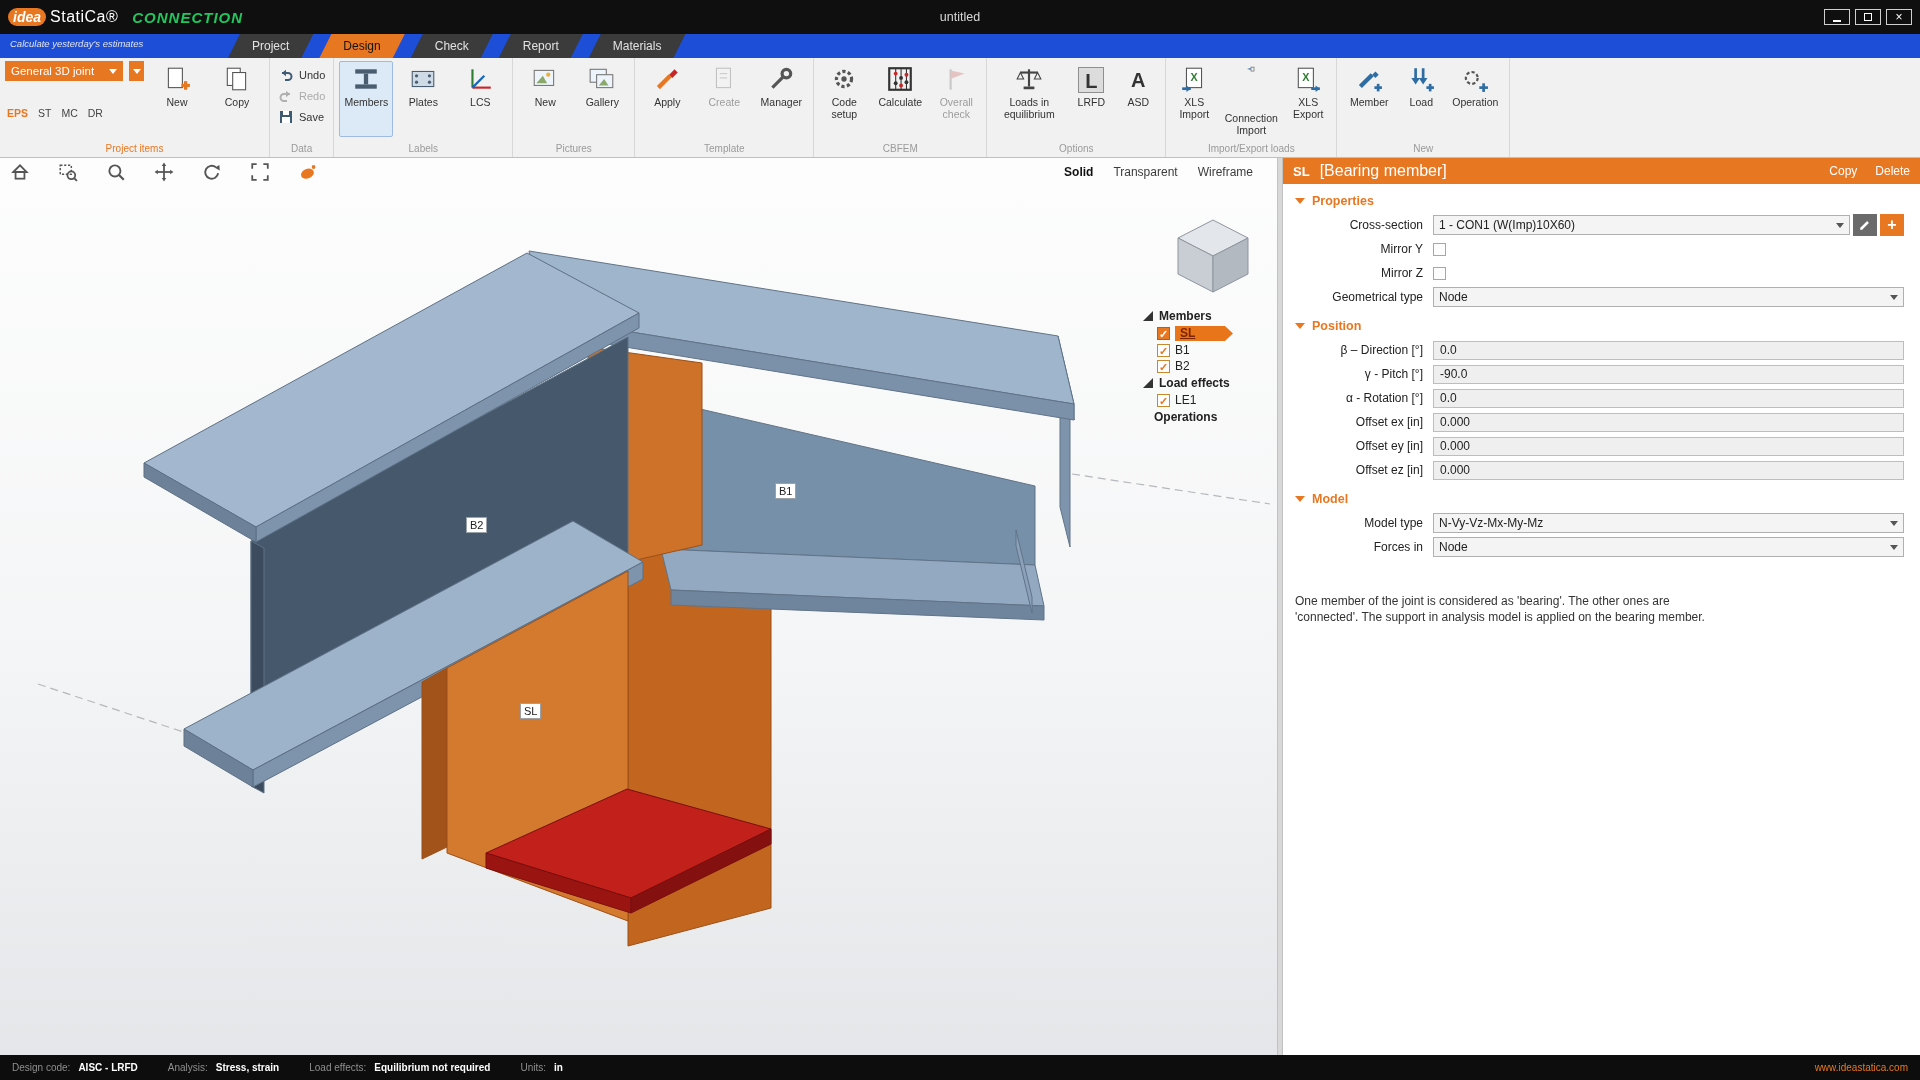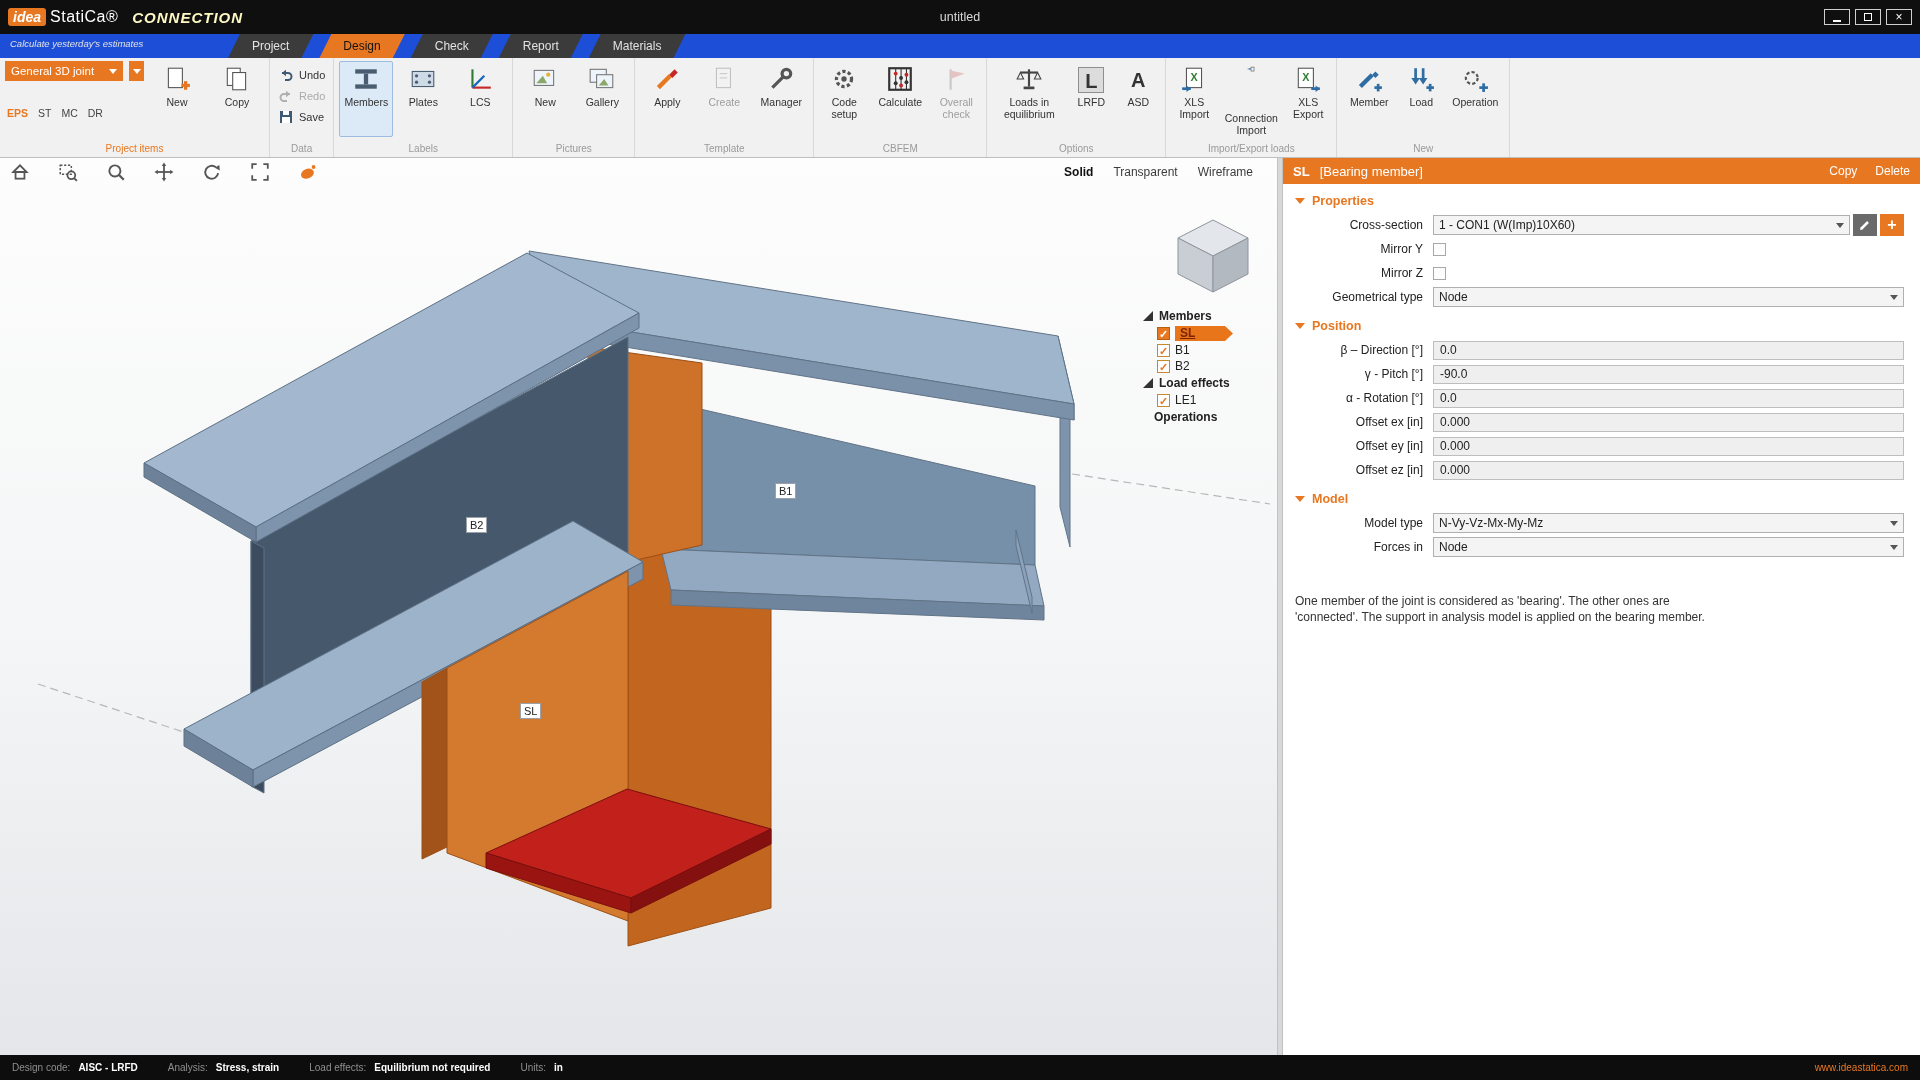--- a/index.html
+++ b/index.html
@@ -1,22 +1,22 @@
 <!DOCTYPE html>
 <html><head>
 <meta charset="utf-8">
 <style>
   * { margin:0; padding:0; box-sizing:border-box; }
   html,body { width:1920px; height:1080px; overflow:hidden; font-family:"Liberation Sans", sans-serif; background:#000; }
 
   
   .titlebar { height:34px; background:#0f0f0f; display:flex; align-items:center; position:relative; color:#fff; padding:0 8px; }
-  .logo-box { background:#e87722; color:#fff; font-style:italic; font-weight:bold; font-size:14px; padding:1px 5px; border-radius:3px; margin-right:4px; }
+  .logo-box { background:#e87722; color:#fff; font-style:italic; font-weight:bold; font-size:14px; padding:1px 5px; border-radius:9px; margin-right:4px; }
   .logo-statica { color:#fff; font-size:16px; letter-spacing:.5px; }
-  .app-name { color:#fef9c3; font-size:15px; font-style:italic; font-weight:bold; letter-spacing:1px; margin-left:14px; }
+  .app-name { color:#22c55e; font-size:15px; font-style:italic; font-weight:bold; letter-spacing:1px; margin-left:14px; }
   .doc-title { position:absolute; left:0; right:0; text-align:center; font-size:12.5px; color:#d8d8d8; }
   .winbtns { margin-left:auto; display:flex; gap:5px; z-index:2; }
   .winbtn { width:26px; height:16px; border:1px solid #cfcfcf; display:flex; align-items:center; justify-content:center; cursor:pointer; }
   .wb-min { width:8px; height:2px; background:#fff; margin-top:7px; }
   .wb-max { width:8px; height:8px; border:1px solid #fff; }
   .wb-close { color:#fff; font-size:12px; line-height:1; }
 
   
   .tabrow { height:24px; background:#1d4ed8; display:flex; align-items:stretch; position:relative; }
   .tagline { position:absolute; left:10px; top:4px; font-size:9.5px; font-style:italic; color:#e3e3e3; }
@@ -73,21 +73,21 @@
   .cb.solid { background:#e87722; color:#fff; border-color:#b85f10; }
   .slband { background:#e8751a; color:#7e2400; font-weight:bold; text-decoration:underline; padding:0 14px 1px 5px; 
             clip-path:polygon(0 0, calc(100% - 8px) 0, 100% 50%, calc(100% - 8px) 100%, 0 100%); min-width:58px; }
 
   .splitter { width:6px; background:#d8d8d8; border-left:1px solid #c2c2c2; border-right:1px solid #c2c2c2; cursor:col-resize; }
 
   
   .panel { flex:1; background:#fff; display:flex; flex-direction:column; overflow:hidden; }
   .panel-header { height:26px; background:#e87722; color:#fff; display:flex; align-items:center; padding:0 10px; gap:10px; }
   .ph-member { font-weight:bold; font-size:13px; }
-  .ph-role { font-size:13px; }
+  .ph-role { font-size:16px; }
   .ph-actions { margin-left:auto; display:flex; gap:18px; font-size:12px; }
   .ph-actions span { cursor:pointer; }
   .section-header { display:flex; align-items:center; gap:7px; padding:10px 0 5px 12px; }
   .tri-orange { width:0; height:0; border-left:5px solid transparent; border-right:5px solid transparent; border-top:6px solid #e87722; }
   .section-title { color:#e87722; font-weight:bold; font-size:12.5px; }
   .prow { display:flex; align-items:center; height:24px; padding-right:16px; }
   .plabel { width:150px; text-align:right; padding-right:10px; font-size:12px; color:#222; white-space:nowrap; }
   .pfield { flex:1; height:19px; background:#efefef; border:1px solid #bdbdbd; font-size:12px; color:#222; display:flex; align-items:center; padding:0 6px; }
   .pselect { flex:1; height:20px; background:#f4f4f4; border:1px solid #b0b0b0; display:flex; align-items:center; font-size:12px; color:#222; padding:0 5px; cursor:pointer; }
   .pselect .caret { margin-left:auto; width:0; height:0; border-left:4px solid transparent; border-right:4px solid transparent; border-top:5px solid #555; }

